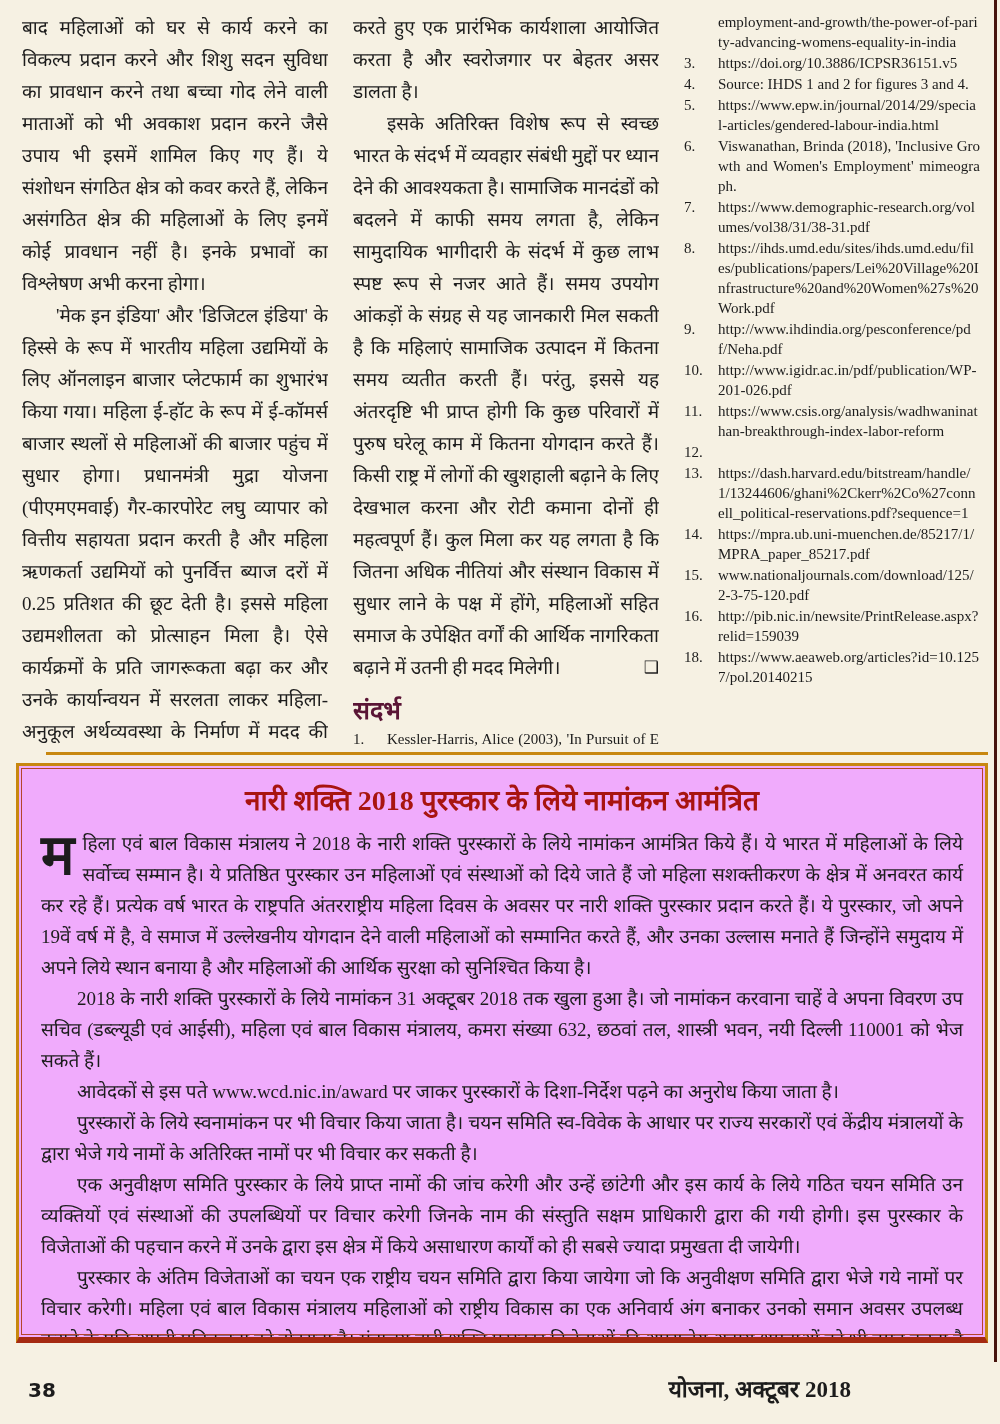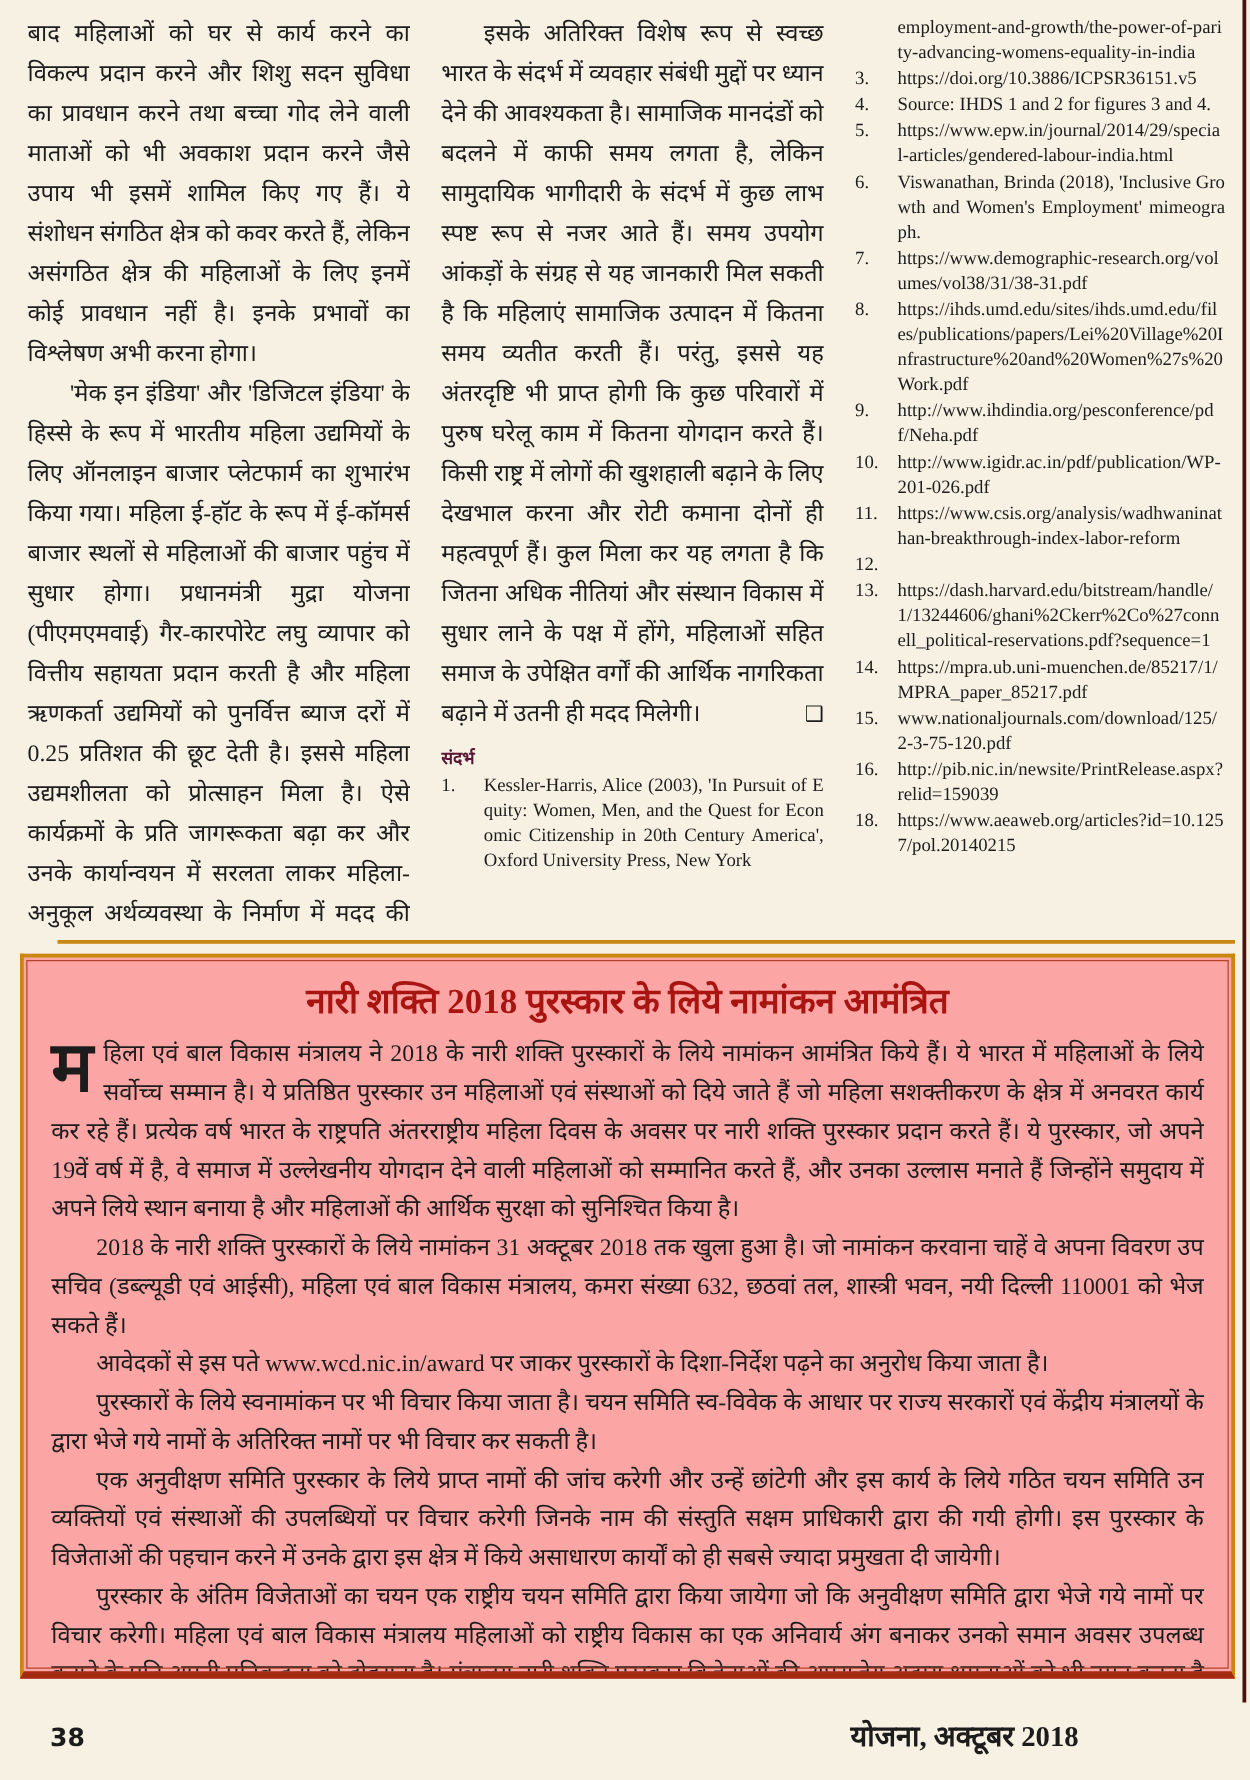--- a/index.html
+++ b/index.html
@@ -24,42 +24,42 @@
   .col3{width:296px;}
   p.hi{
     margin:0;
     font-size:19px;line-height:32px;
     text-align:justify;
   }
   p.hi.indent{text-indent:34px;}
   .endmark{float:right;font-size:17px;line-height:32px;}
   .refs-heading{
     margin:8px 0 3px;
-    font-size:14px;font-weight:bold;
+    font-size:25px;font-weight:bold;
     color:#5a1535;
   }
   ol.refs{list-style:none;margin:0;padding:0;}
   li.ref{
     display:flex;
     font-size:15px;line-height:20px;
     margin:0 0 1px;
   }
   .ref-num{flex:0 0 34px;}
   .ref-txt{flex:1;text-align:justify;word-break:break-all;}
 
   
   .gold-rule{
     height:3px;background:#c8870f;
     margin:4px 12px 0 46px;
   }
   .notice-box{
     position:relative;
     margin:8px 12px 0 16px;
     height:580px;box-sizing:border-box;
-    background:#fca5a5;
+    background:#f0abfc;
     border:3px solid #c8870f;
     border-bottom:6px solid #a52a12;
     padding:10px 22px 12px;
     overflow:hidden;
   }
   .notice-box::after{
     content:"";position:absolute;inset:2px;
     border:1px solid #b5452a;pointer-events:none;
   }
   .box-title{
@@ -80,21 +80,21 @@
     padding:3px 8px 0 0;
   }
 
   
   .page-edge{
     position:absolute;top:0;right:3px;
     width:3px;height:1362px;
     background:#46140e;
   }
   .footer{
-    position:absolute;left:16px;top:1372px;width:867px;
+    position:absolute;left:4px;top:1372px;width:867px;
     display:flex;justify-content:space-between;align-items:baseline;
     padding:0 20px 0 24px;box-sizing:border-box;
   }
   .pageno{
     font-family:"DejaVu Sans","Liberation Sans",sans-serif;
     font-size:20px;font-weight:bold;
   }
   .journal{font-size:23px;font-weight:bold;}
 </style>
 </head>
@@ -103,20 +103,21 @@
 <div class="page">
 
   <div class="columns">
 
     <div class="col col1">
       <p class="hi">बाद महिलाओं को घर से कार्य करने का विकल्प प्रदान करने और शिशु सदन सुविधा का प्रावधान करने तथा बच्चा गोद लेने वाली माताओं को भी अवकाश प्रदान करने जैसे उपाय भी इसमें शामिल किए गए हैं। ये संशोधन संगठित क्षेत्र को कवर करते हैं, लेकिन असंगठित क्षेत्र की महिलाओं के लिए इनमें कोई प्रावधान नहीं है। इनके प्रभावों का विश्लेषण अभी करना होगा।</p>
       <p class="hi indent">'मेक इन इंडिया' और 'डिजिटल इंडिया' के हिस्से के रूप में भारतीय महिला उद्यमियों के लिए ऑनलाइन बाजार प्लेटफार्म का शुभारंभ किया गया। महिला ई-हॉट के रूप में ई-कॉमर्स बाजार स्थलों से महिलाओं की बाजार पहुंच में सुधार होगा। प्रधानमंत्री मुद्रा योजना (पीएमएमवाई) गैर-कारपोरेट लघु व्यापार को वित्तीय सहायता प्रदान करती है और महिला ऋणकर्ता उद्यमियों को पुनर्वित्त ब्याज दरों में 0.25 प्रतिशत की छूट देती है। इससे महिला उद्यमशीलता को प्रोत्साहन मिला है। ऐसे कार्यक्रमों के प्रति जागरूकता बढ़ा कर और उनके कार्यान्वयन में सरलता लाकर महिला-अनुकूल अर्थव्यवस्था के निर्माण में मदद की जा सकती है। उदाहरण के लिए एसईडब्ल्यूए बैंक भी सामुदायिक नेटवर्क का विस्तार करता है, जो वित्तीय सहायता प्रदान</p>
     </div>
 
     <div class="col col2">
+      <p class="hi">करते हुए एक प्रारंभिक कार्यशाला आयोजित करता है और स्वरोजगार पर बेहतर असर डालता है।</p>
       <p class="hi indent">
         <span>इसके अतिरिक्त विशेष रूप से स्वच्छ भारत के संदर्भ में व्यवहार संबंधी मुद्दों पर ध्यान देने की आवश्यकता है। सामाजिक मानदंडों को बदलने में काफी समय लगता है, लेकिन सामुदायिक भागीदारी के संदर्भ में कुछ लाभ स्पष्ट रूप से नजर आते हैं। समय उपयोग आंकड़ों के संग्रह से यह जानकारी मिल सकती है कि महिलाएं सामाजिक उत्पादन में कितना समय व्यतीत करती हैं। परंतु, इससे यह अंतरदृष्टि भी प्राप्त होगी कि कुछ परिवारों में पुरुष घरेलू काम में कितना योगदान करते हैं। किसी राष्ट्र में लोगों की खुशहाली बढ़ाने के लिए देखभाल करना और रोटी कमाना दोनों ही महत्वपूर्ण हैं। कुल मिला कर यह लगता है कि जितना अधिक नीतियां और संस्थान विकास में सुधार लाने के पक्ष में होंगे, महिलाओं सहित समाज के उपेक्षित वर्गों की आर्थिक नागरिकता बढ़ाने में उतनी ही मदद मिलेगी।</span>
         <span class="endmark">❑</span>
       </p>
       <h3 class="refs-heading">संदर्भ</h3>
       <ol class="refs">
           <li class="ref">
           <span class="ref-num">1.</span>
           <span class="ref-txt">Kessler-Harris, Alice (2003), 'In Pursuit of Equity: Women, Men, and the Quest for Economic Citizenship in 20th Century America', Oxford University Press, New York</span>
         </li>

